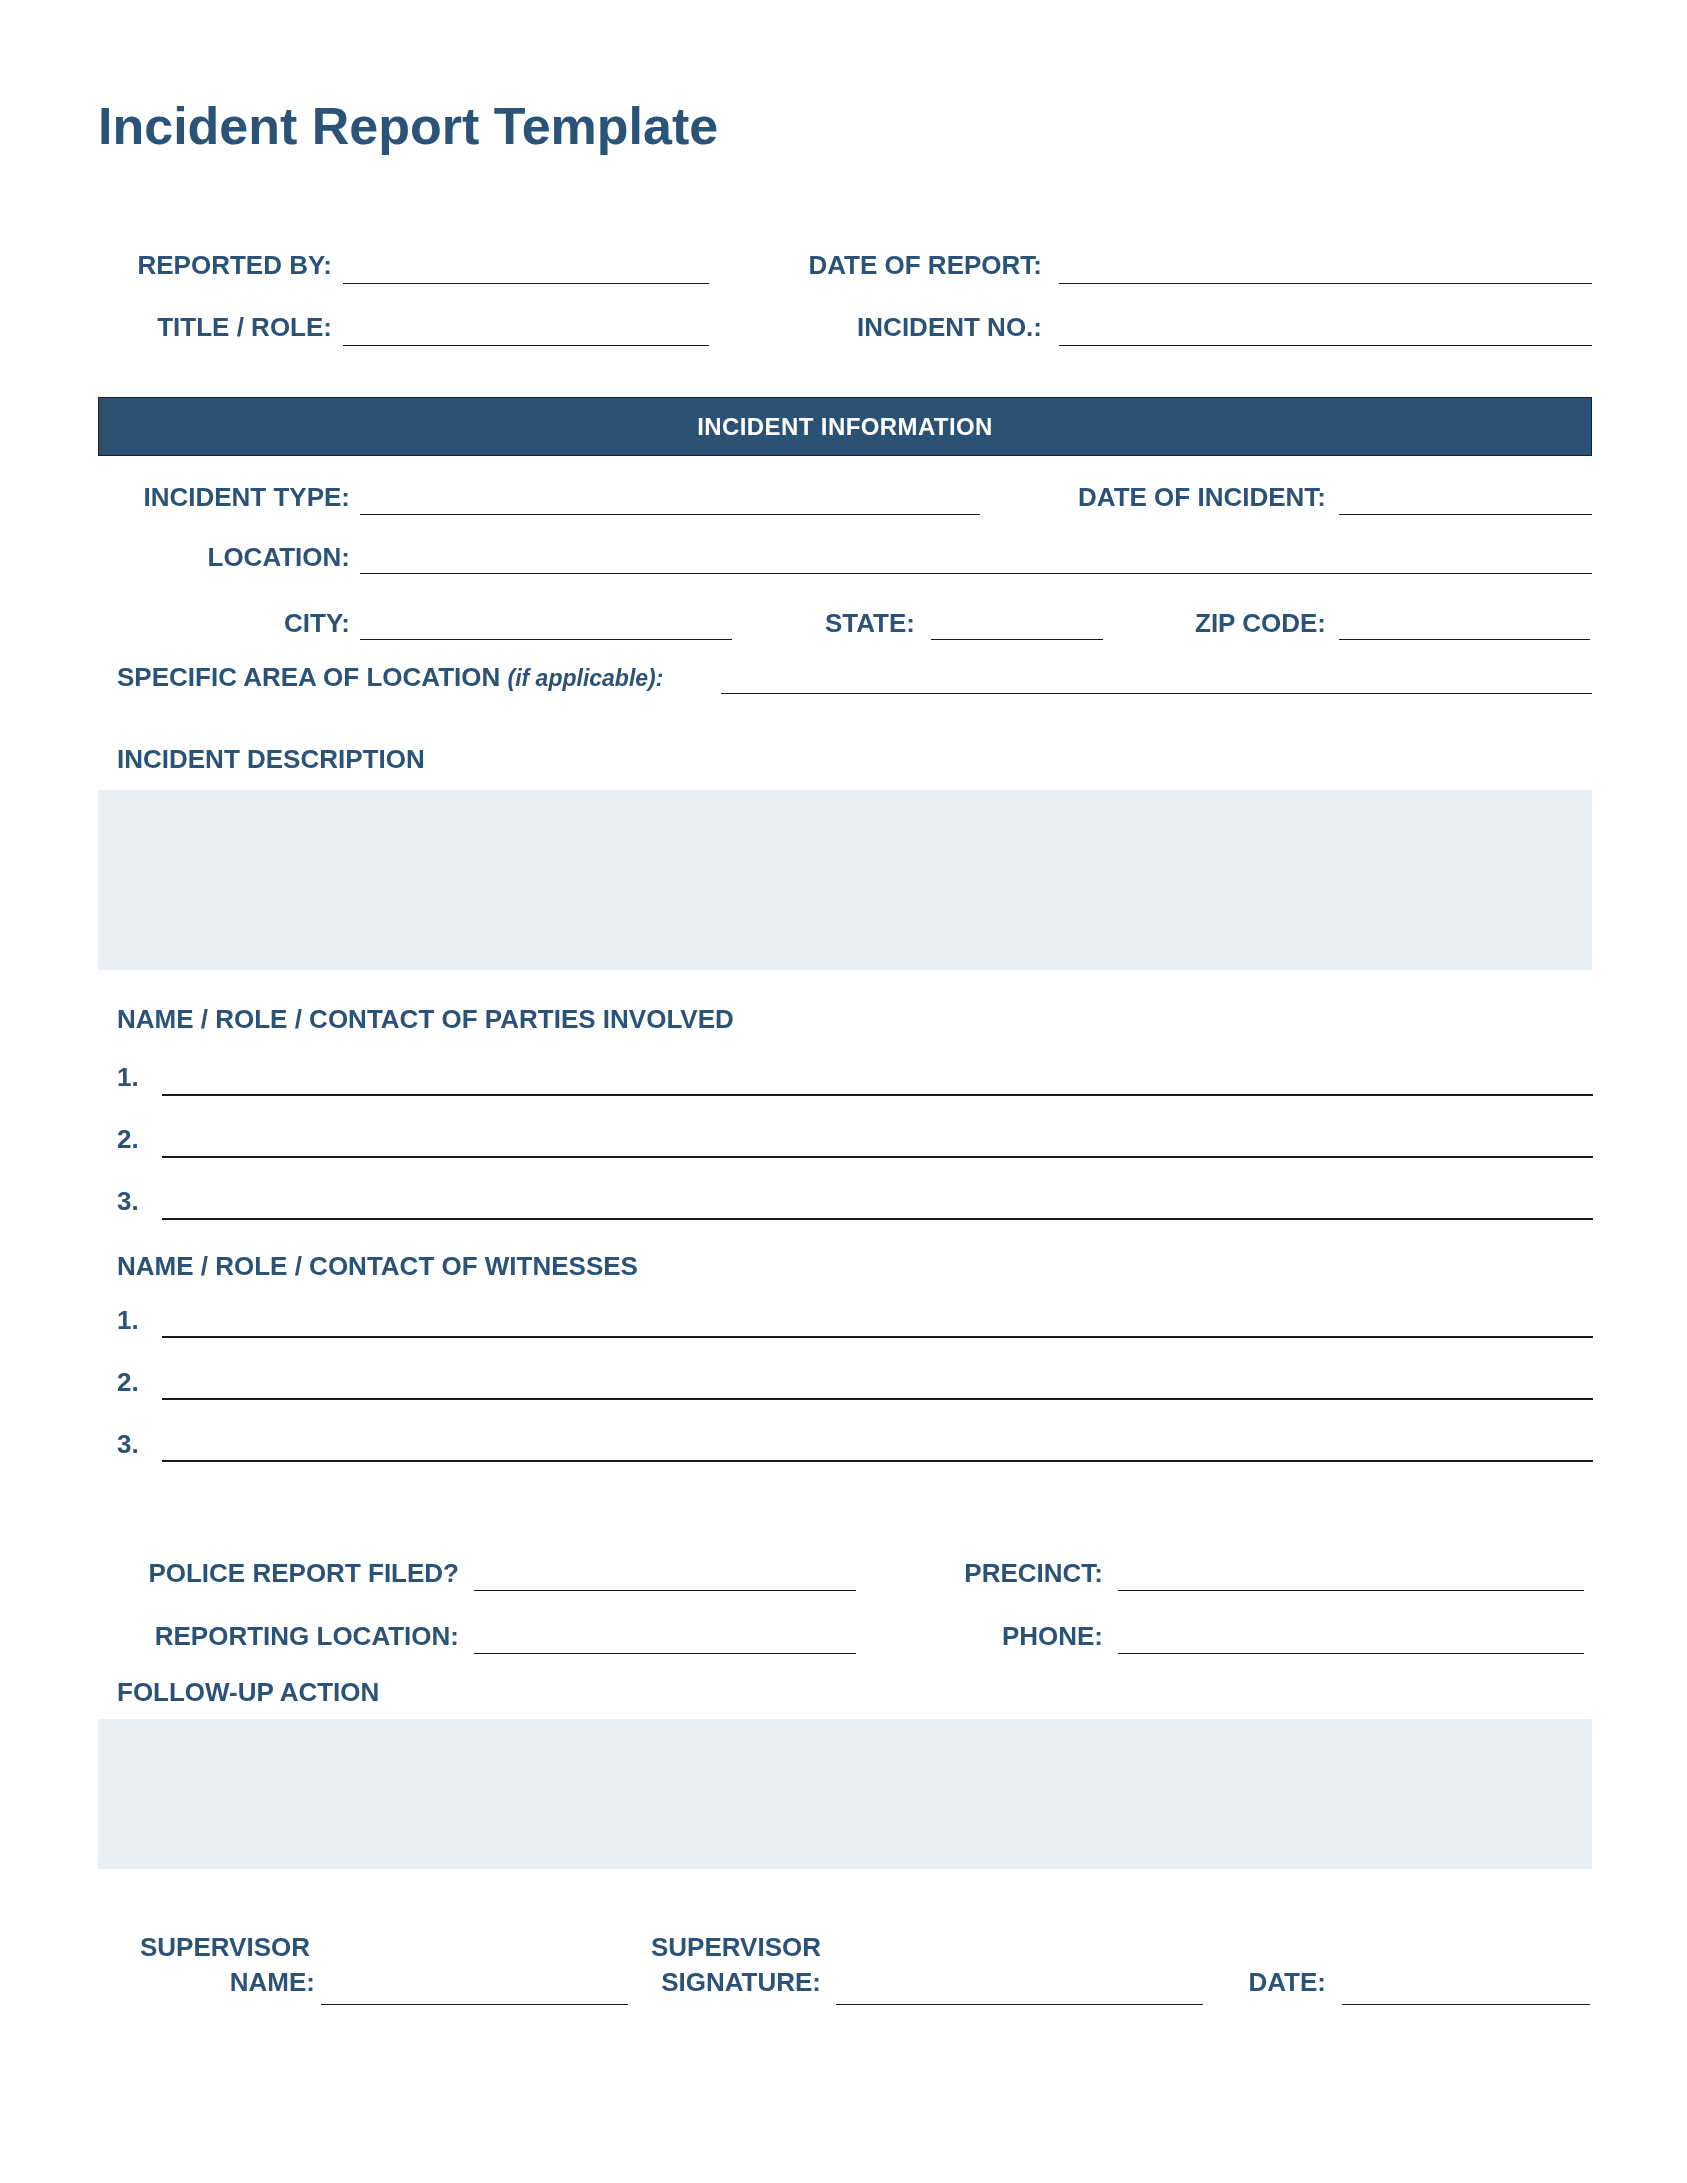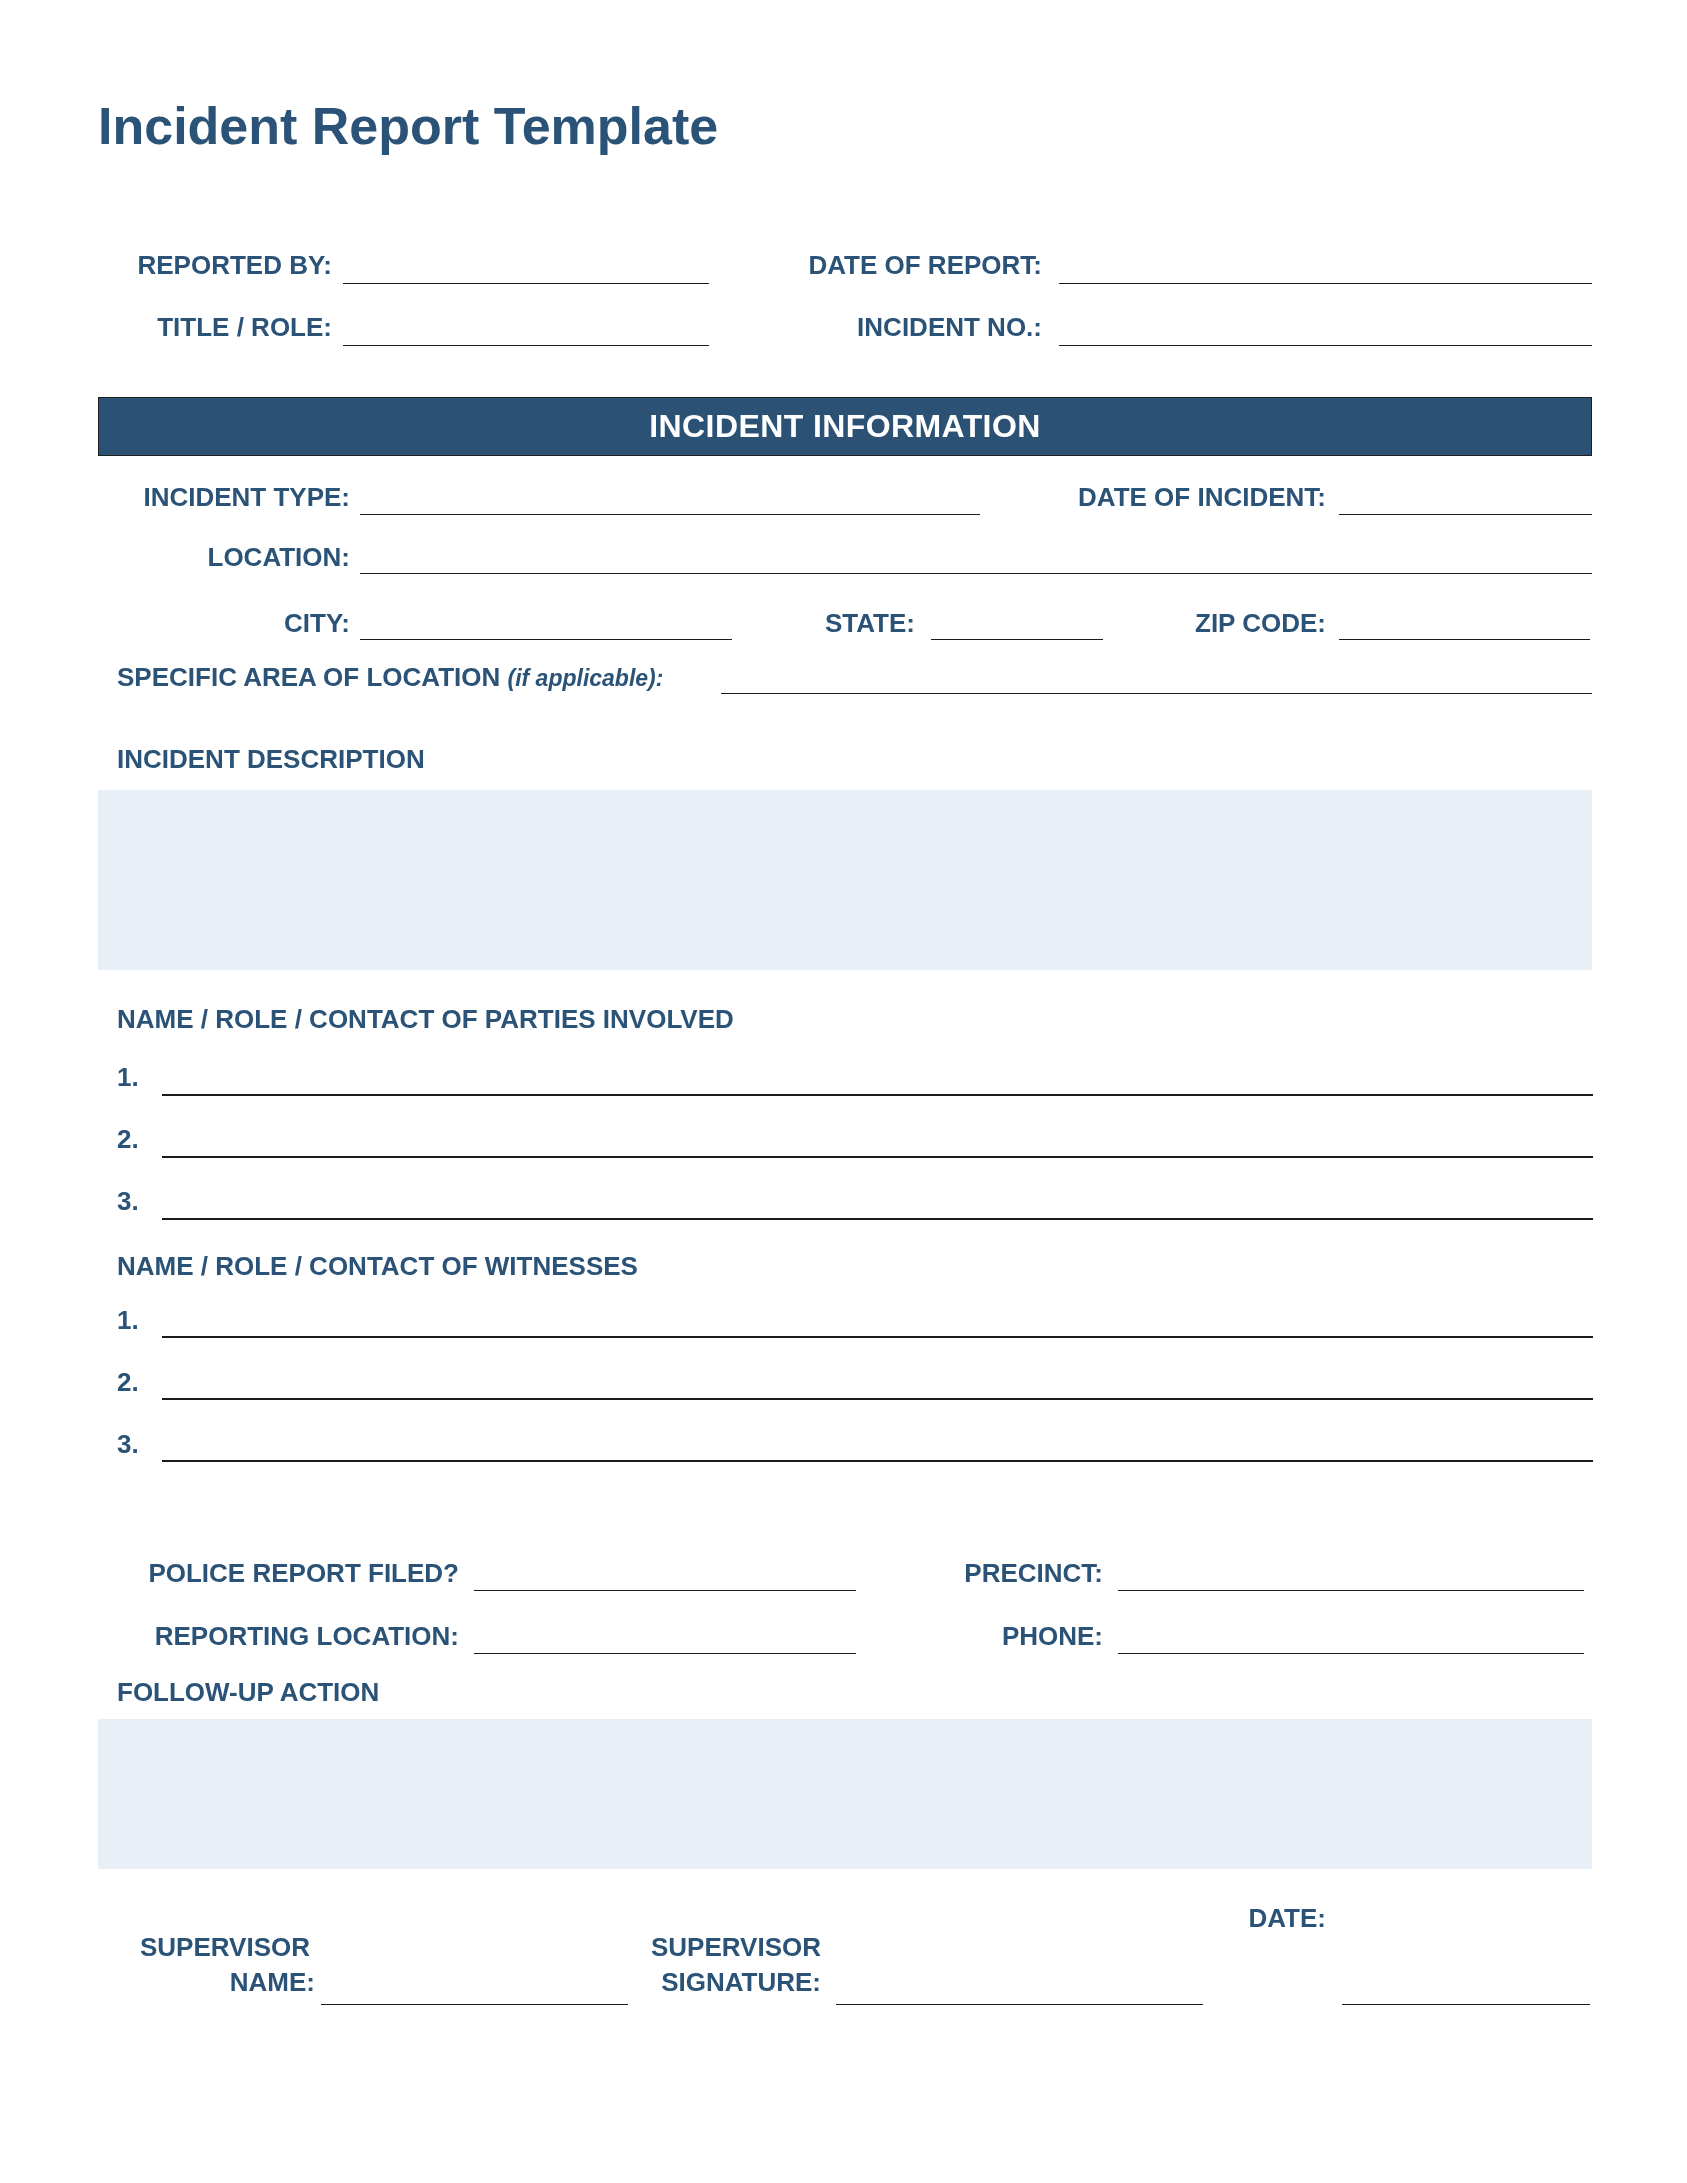--- a/index.html
+++ b/index.html
@@ -52,21 +52,21 @@
     box-sizing:border-box;
     background:var(--bar);
     border:1.7px solid #1F1F1F;
     display:flex;
     align-items:center;
     justify-content:center;
   }
   .bar-title{
     color:#ffffff;
     font-weight:bold;
-    font-size:32px;
+    font-size:24px;
     letter-spacing:0.4px;
     white-space:nowrap;
   }
   .panel{
     position:absolute;
     left:98px;
     width:1494px;
     background:var(--panel);
   }
 </style>
@@ -144,17 +144,17 @@
   <div class="panel" style="top:1719px; height:150px;"></div>
 
   <div class="lbl r" style="right:1377px; top:1932px;">SUPERVISOR</div>
   <div class="lbl r" style="right:1372px; top:1967px;">NAME:</div>
   <div class="uline" style="left:321px; width:307px; top:2004px;"></div>
 
   <div class="lbl r" style="right:866px; top:1932px;">SUPERVISOR</div>
   <div class="lbl r" style="right:866px; top:1967px;">SIGNATURE:</div>
   <div class="uline" style="left:836px; width:367px; top:2004px;"></div>
 
-  <div class="lbl r" style="right:361px; top:1903px;">DATE:</div>
+  <div class="lbl r" style="right:361px; top:1967px;">DATE:</div>
   <div class="uline" style="left:1342px; width:248px; top:2004px;"></div>
 
 </div>
 
 
 </body></html>

